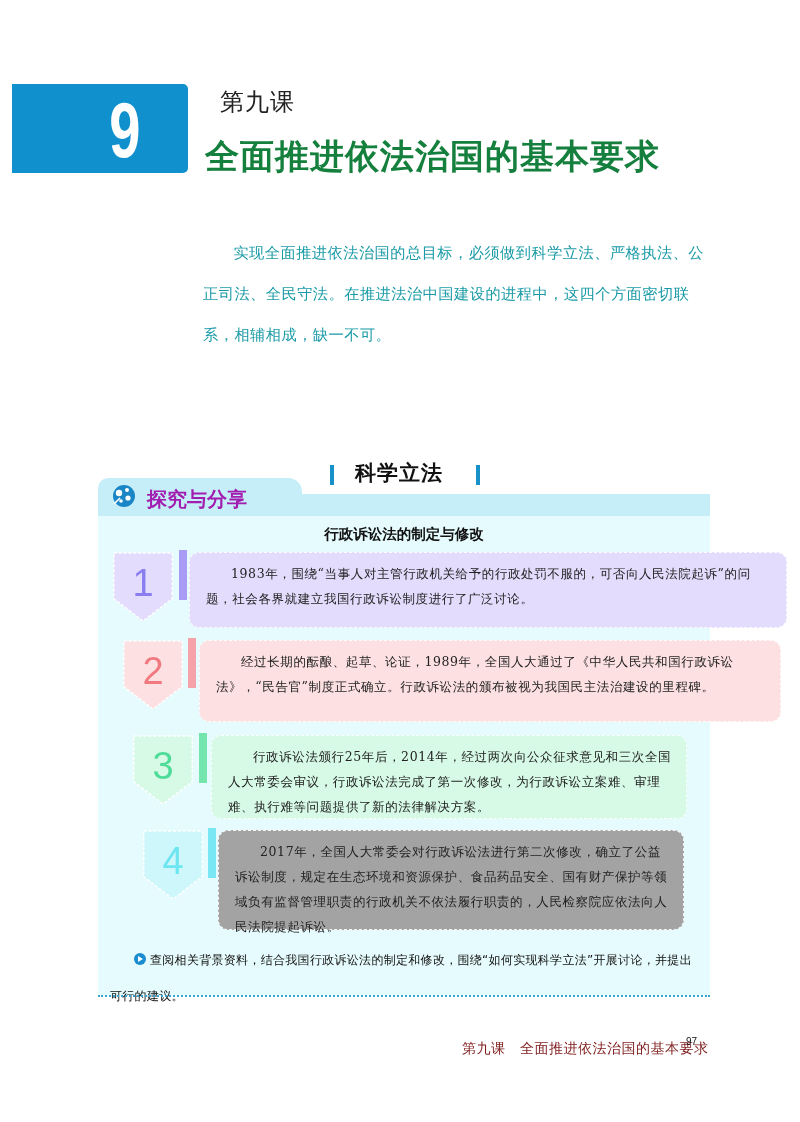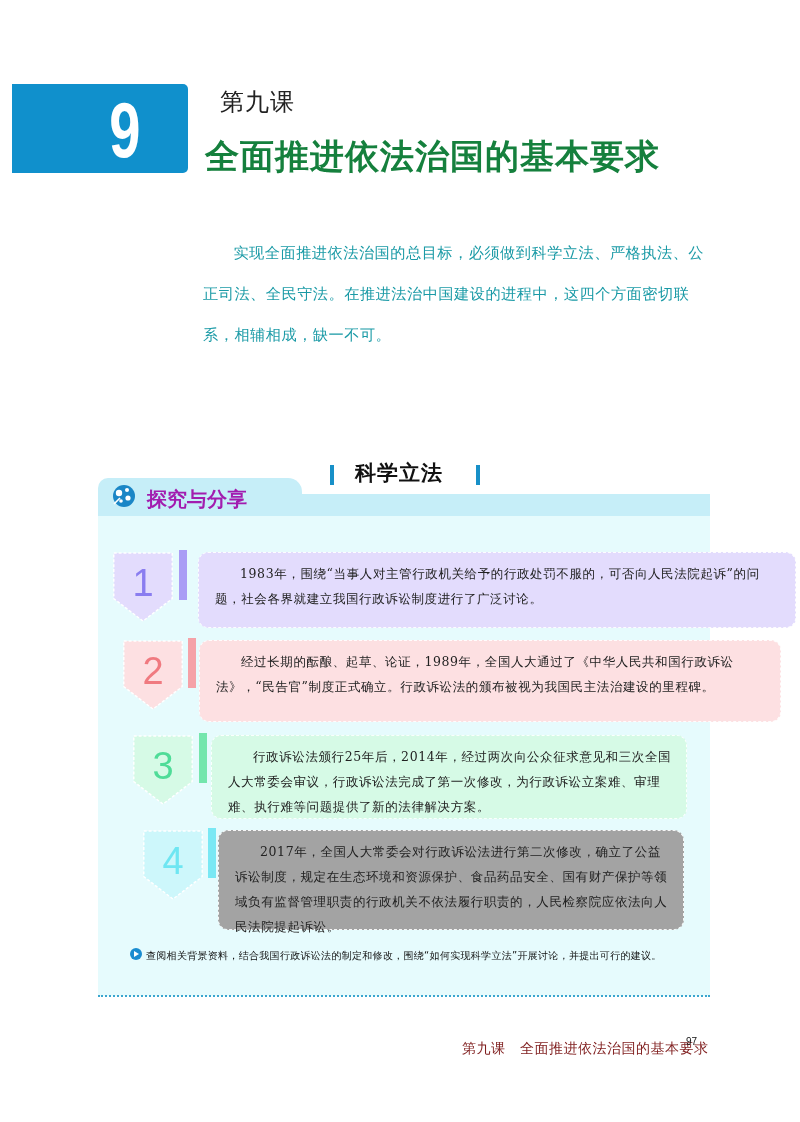--- a/index.html
+++ b/index.html
@@ -34,21 +34,21 @@
 
   .step { position:absolute; }
   .step-badge { position:absolute; width:66px; height:74px; }
   .step-num { position:absolute; left:0; width:66px; top:12px; text-align:center; font-family:"Liberation Sans", sans-serif;
               font-size:38px; }
   .step-tick { position:absolute; top:0; width:8px; height:50px; }
   .step-box { position:absolute; border-radius:10px; border:1.5px dashed rgba(255,255,255,0.9);
               font-family:"DejaVu Serif", "Liberation Serif", serif; font-size:12.5px; line-height:25px;
               color:#222; box-sizing:border-box; padding:8px 12px 6px 16px; text-indent:2em; letter-spacing:0.6px; }
 
-  .discuss { position:absolute; left:12px; top:464px; width:590px; font-size:10px; line-height:28px; color:#111;
+  .discuss { position:absolute; left:12px; top:464px; width:590px; font-size:12px; line-height:36px; color:#111;
              text-indent:2em; letter-spacing:0.3px; }
   .arrow-icon { display:inline-block; width:12px; height:12px; border-radius:50%; background:#1a8cd0; position:relative;
                 vertical-align:-1px; margin-right:4px; text-indent:0; }
   .arrow-icon:after { content:""; position:absolute; left:4px; top:3px; border-left:5px solid #fff;
                       border-top:3px solid transparent; border-bottom:3px solid transparent; }
 
   .footer-title { left:462px; top:1040px; font-family:"DejaVu Serif", serif; font-size:14px; color:#7f1d1d; letter-spacing:0.5px; }
   .footer-page { left:686px; top:1036px; font-family:"Liberation Sans", sans-serif; font-size:10px; color:#111; }
 </style>
 </head>
@@ -75,28 +75,29 @@
 
   <svg class="explore-icon" viewBox="0 0 24 24">
     <circle cx="12" cy="12" r="11" fill="#1a86c6"></circle>
     <circle cx="7" cy="9" r="3.2" fill="#fff"></circle>
     <circle cx="15" cy="6" r="2" fill="#fff"></circle>
     <circle cx="16" cy="14" r="2.6" fill="#fff"></circle>
     <circle cx="9" cy="17" r="1.8" fill="#fff"></circle>
     <path d="M2 20 L8 14" stroke="#fff" stroke-width="1.6"></path>
   </svg>
   <div class="explore-label">探究与分享</div>
+  <div class="panel-title">行政诉讼法的制定与修改</div>
 
   <div class="step" style="left:12px; top:72px;">
     <svg class="step-badge" style="left:0; top:0;" viewBox="0 0 66 76">
       <path d="M3 3 H63 V50 L33 73 L3 50 Z" fill="#e3dcfd" stroke="#fff" stroke-width="1.5" stroke-dasharray="3 2"></path>
     </svg>
     <div class="step-num" style="color:#8a7df0;">1</div>
     <div class="step-tick" style="left:69px; background:#a99cf5;"></div>
-    <div class="step-box" style="left:79px; top:2px; width:598px; height:76px; background:#e3dcfd;margin-left:9px;">1983年，围绕“当事人对主管行政机关给予的行政处罚不服的，可否向人民法院起诉”的问题，社会各界就建立我国行政诉讼制度进行了广泛讨论。</div>
+    <div class="step-box" style="left:79px; top:2px; width:598px; height:76px; background:#e3dcfd;">1983年，围绕“当事人对主管行政机关给予的行政处罚不服的，可否向人民法院起诉”的问题，社会各界就建立我国行政诉讼制度进行了广泛讨论。</div>
   </div>
 
   <div class="step" style="left:22px; top:160px;">
     <svg class="step-badge" style="left:0; top:0;" viewBox="0 0 66 76">
       <path d="M3 3 H63 V50 L33 73 L3 50 Z" fill="#fde0e2" stroke="#fff" stroke-width="1.5" stroke-dasharray="3 2"></path>
     </svg>
     <div class="step-num" style="color:#f07a80;">2</div>
     <div class="step-tick" style="left:68px; background:#f5a2a8;"></div>
     <div class="step-box" style="left:79px; top:2px; width:582px; height:82px; background:#fde0e2;">经过长期的酝酿、起草、论证，1989年，全国人大通过了《中华人民共和国行政诉讼法》，“民告官”制度正式确立。行政诉讼法的颁布被视为我国民主法治建设的里程碑。</div>
   </div>

